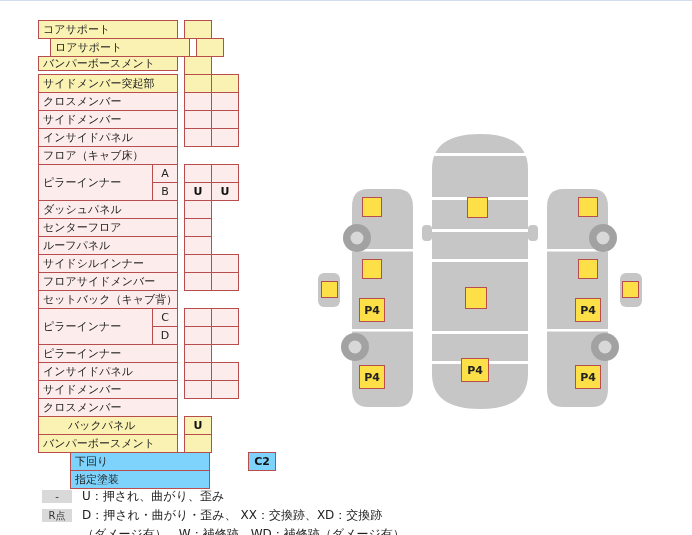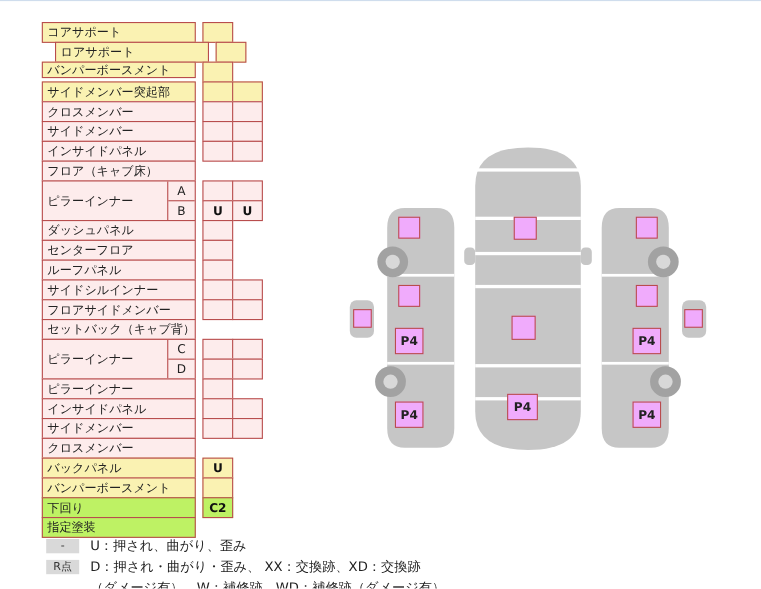--- a/index.html
+++ b/index.html
@@ -28,27 +28,27 @@
   .line:not(:first-child) { margin-top:-1px; }
   .vcell {
     width:28px; height:19px; border:1px solid #b84d4d;
     display:flex; align-items:center; justify-content:center;
     font-size:11px; font-weight:bold; color:#111;
   }
   .vcell + .vcell { margin-left:-1px; }
   .vcell.vnone { border-color:transparent; background:transparent !important; }
   .tone-yellow { background:#faf2b2; }
   .tone-pink   { background:#fdecec; }
-  .tone-green  { background:#bef264; }
+  .tone-green  { background:#7dd3fc;margin-left:32px; }
 
   
   .cars-svg { position:absolute; left:300px; top:120px; width:392px; height:310px; }
   .markers { position:absolute; inset:0; pointer-events:none; }
   .marker {
-    position:absolute; background:#f0abfc; border:1px solid #b84d4d;
+    position:absolute; background:#fde047; border:1px solid #b84d4d;
     display:flex; align-items:center; justify-content:center;
     font-size:11px; font-weight:bold; color:#222;
   }
 
   
   .legend { position:absolute; left:42px; top:487px; }
   .legend-row { display:flex; align-items:center; margin-bottom:2px; }
   .legend-chip {
     width:30px; height:13px; background:#d9d9d9; color:#333;
     font-size:10px; text-align:center; line-height:13px; margin-right:10px; flex:none;
@@ -292,21 +292,21 @@
           <div class="label-text">クロスメンバー</div>
         </div>
         <div class="lines">
           <div class="line">
             <div class="vcell vnone"></div>
             <div class="vcell vnone"></div>
           </div>
         </div>
       </div>
       <div class="row-group">
-        <div class="label-wrap tone-yellow" style="height: 19px;">
+        <div class="label-wrap tone-yellow" style="height: 19px; padding-left: 25px;">
           <div class="label-text">バックパネル</div>
         </div>
         <div class="lines">
           <div class="line">
             <div class="vcell tone-yellow">U</div>
             <div class="vcell vnone"></div>
           </div>
         </div>
       </div>
       <div class="row-group">

